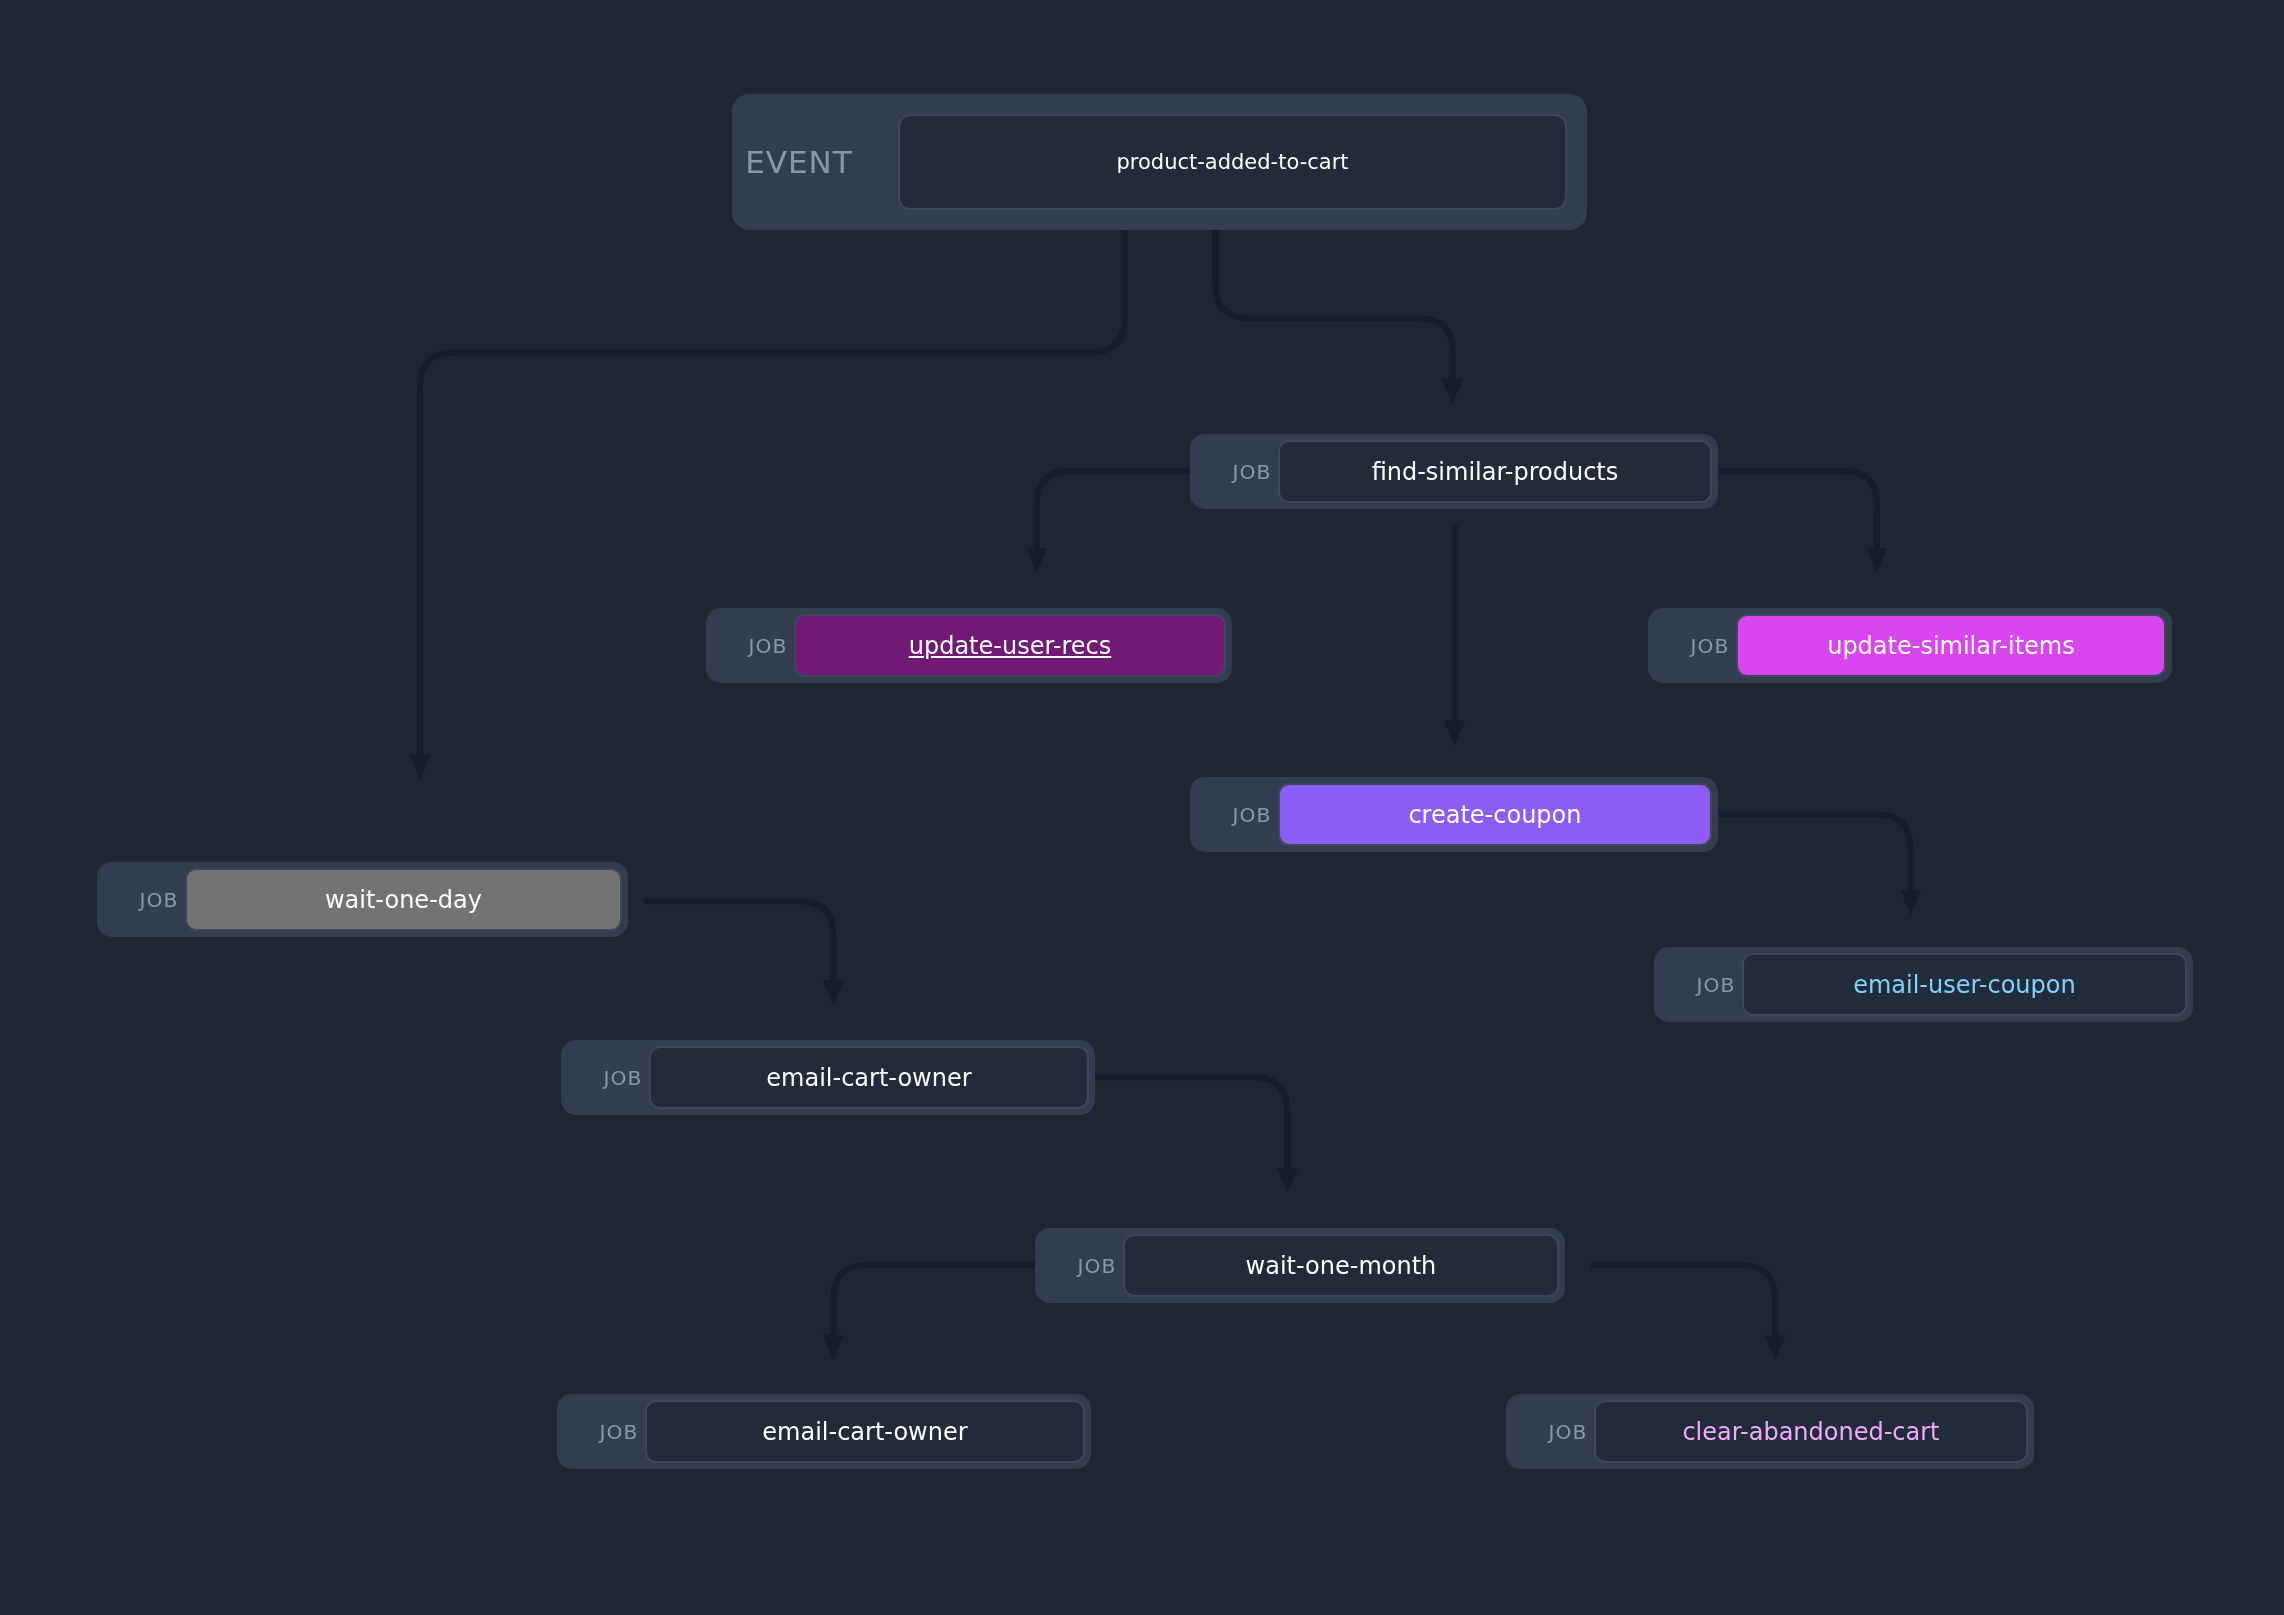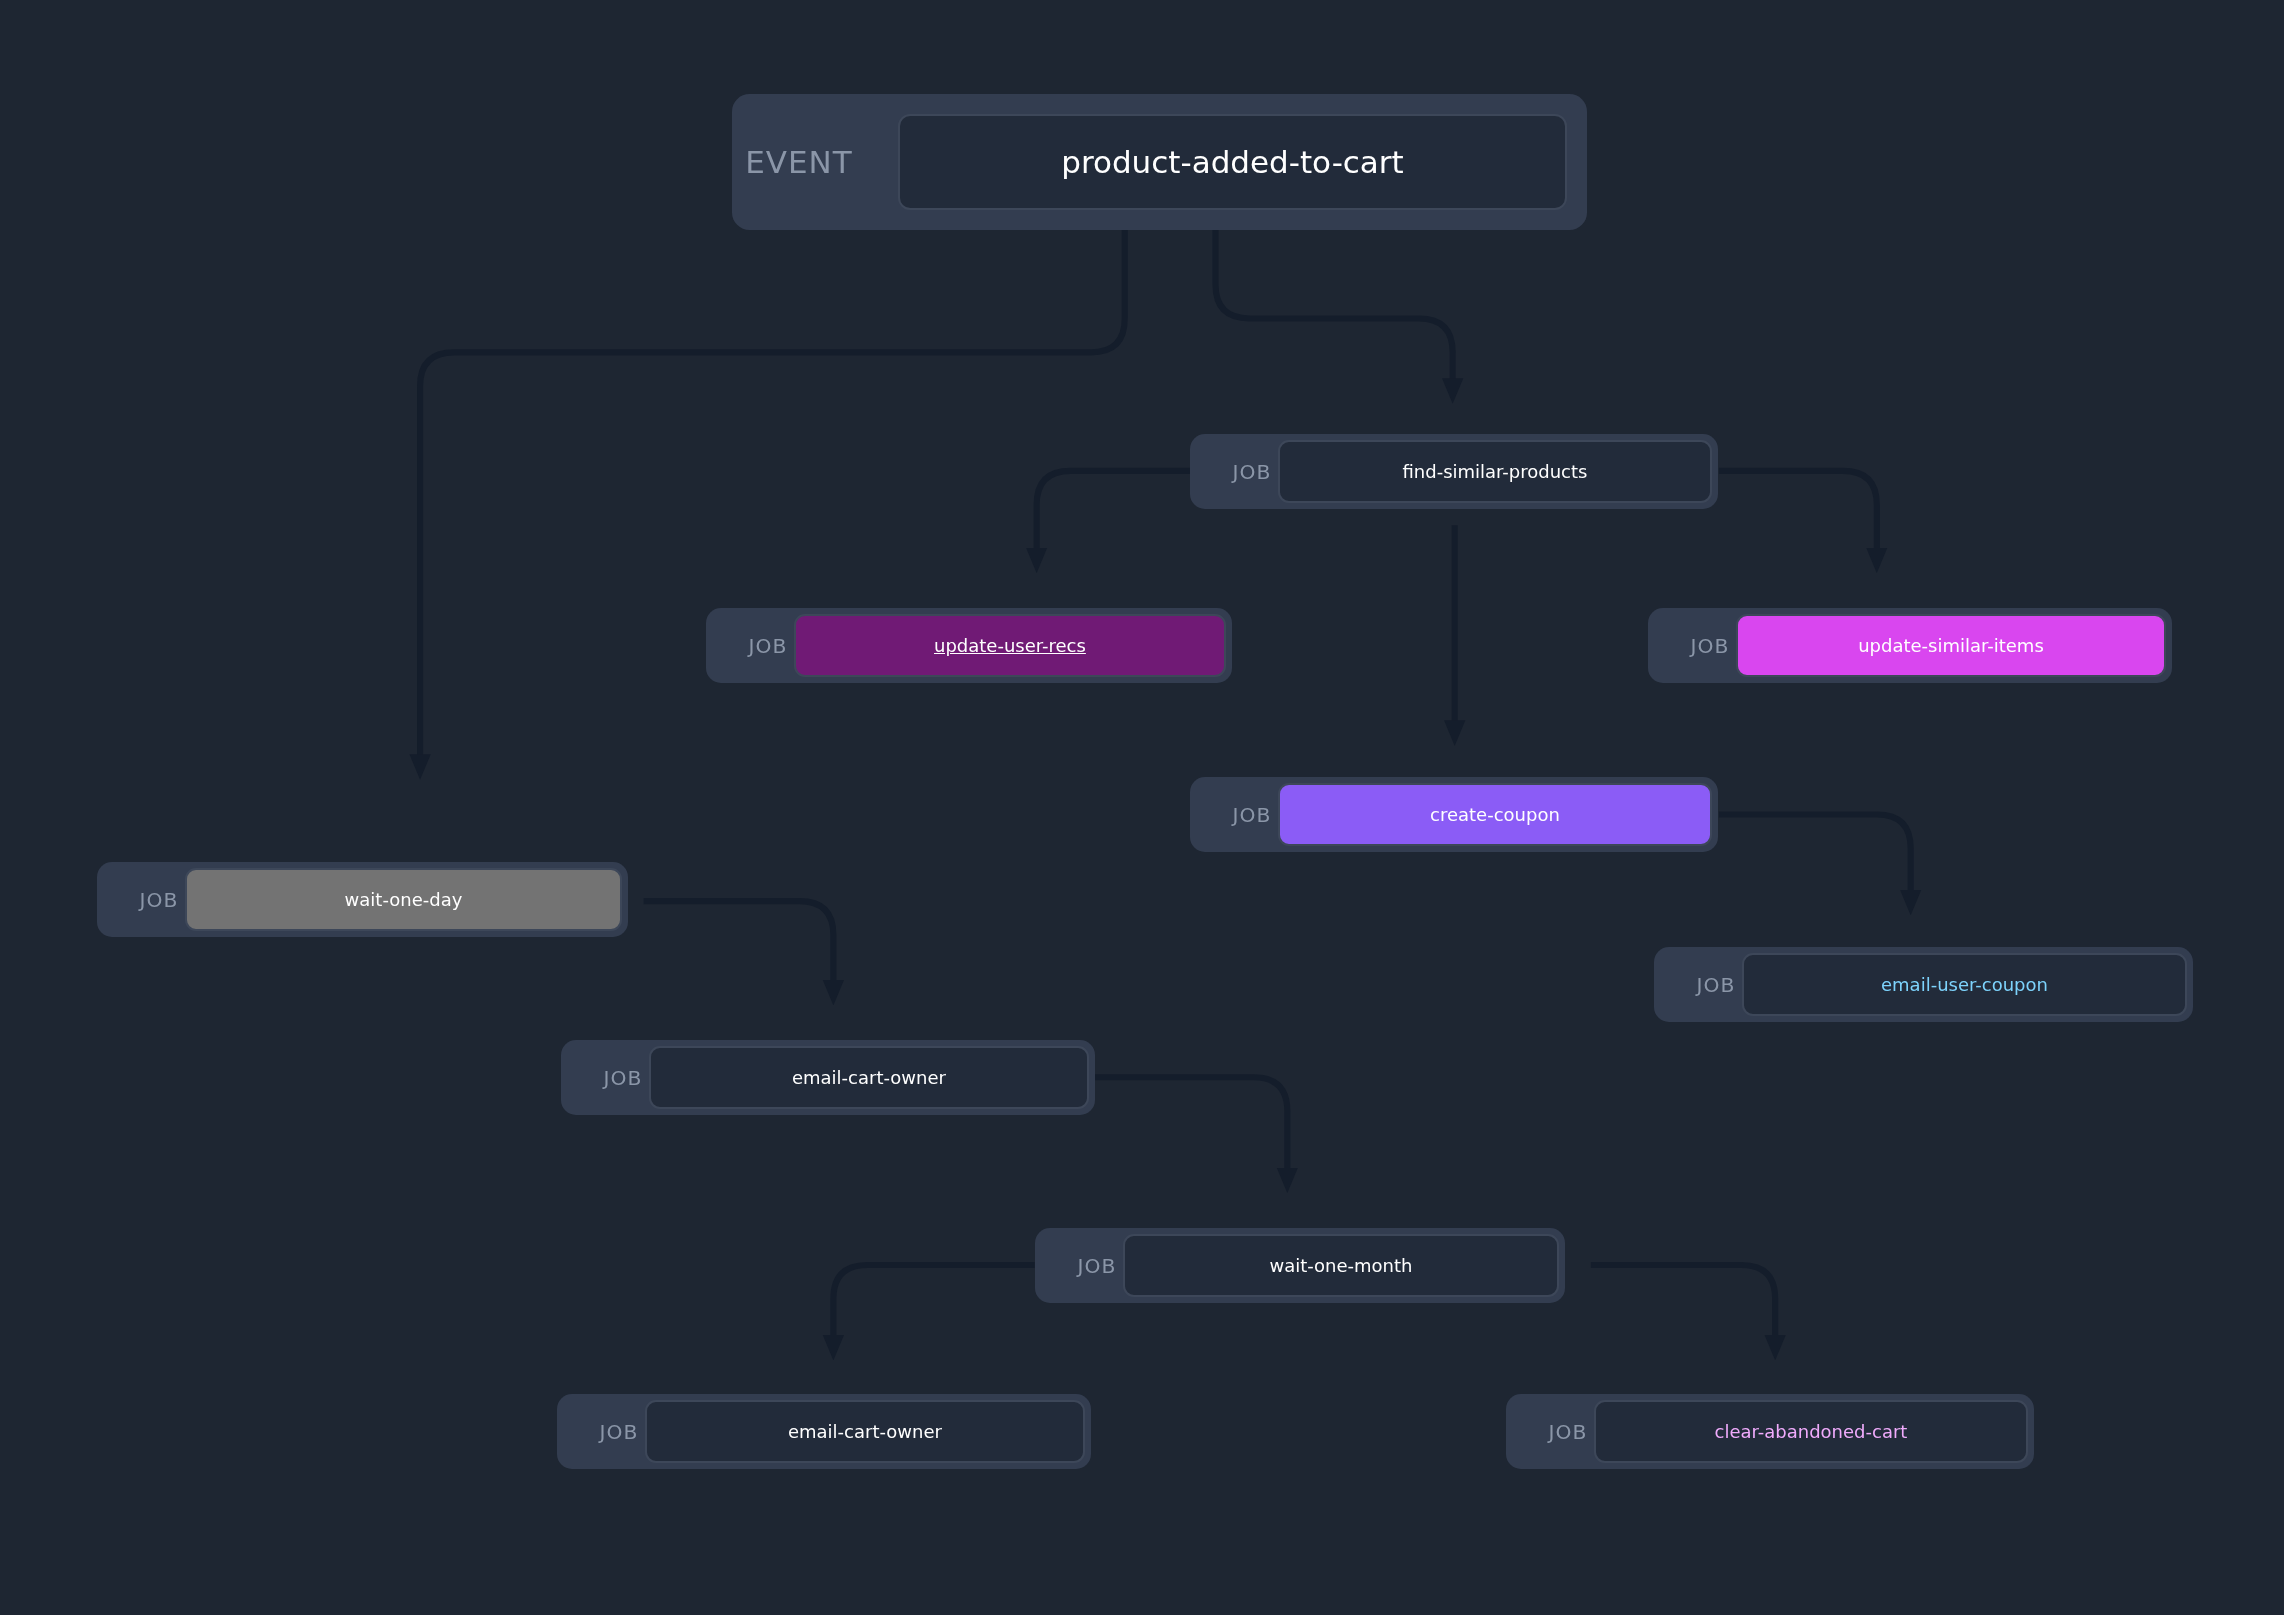--- a/index.html
+++ b/index.html
@@ -68,33 +68,33 @@
     border-radius: 17.6px;
     padding: 20px;
     padding-left: 0;
     gap: 32px;
   }
   .node.event .kind {
     width: 134px;
     font-size: 31px;
   }
   .node.event .name {
-    font-size: 31px;
+    font-size: 21px;
     padding: 0 30px;
     border-radius: 12.2px;
   }
 
   
   .node.job .kind {
     width: 88px;
     font-size: 20.3px;
     padding-left: 36px;
   }
   .node.job .name {
-    font-size: 18px;
+    font-size: 24px;
     padding: 0 24.4px;
   }
 </style>
 </head>
 <body>
 
 <div id="canvas" style="background: rgb(30, 38, 50);">
 
   <svg id="edges" viewBox="0 0 3371 2385" width="2284" height="1616" xmlns="http://www.w3.org/2000/svg">
     <defs>

